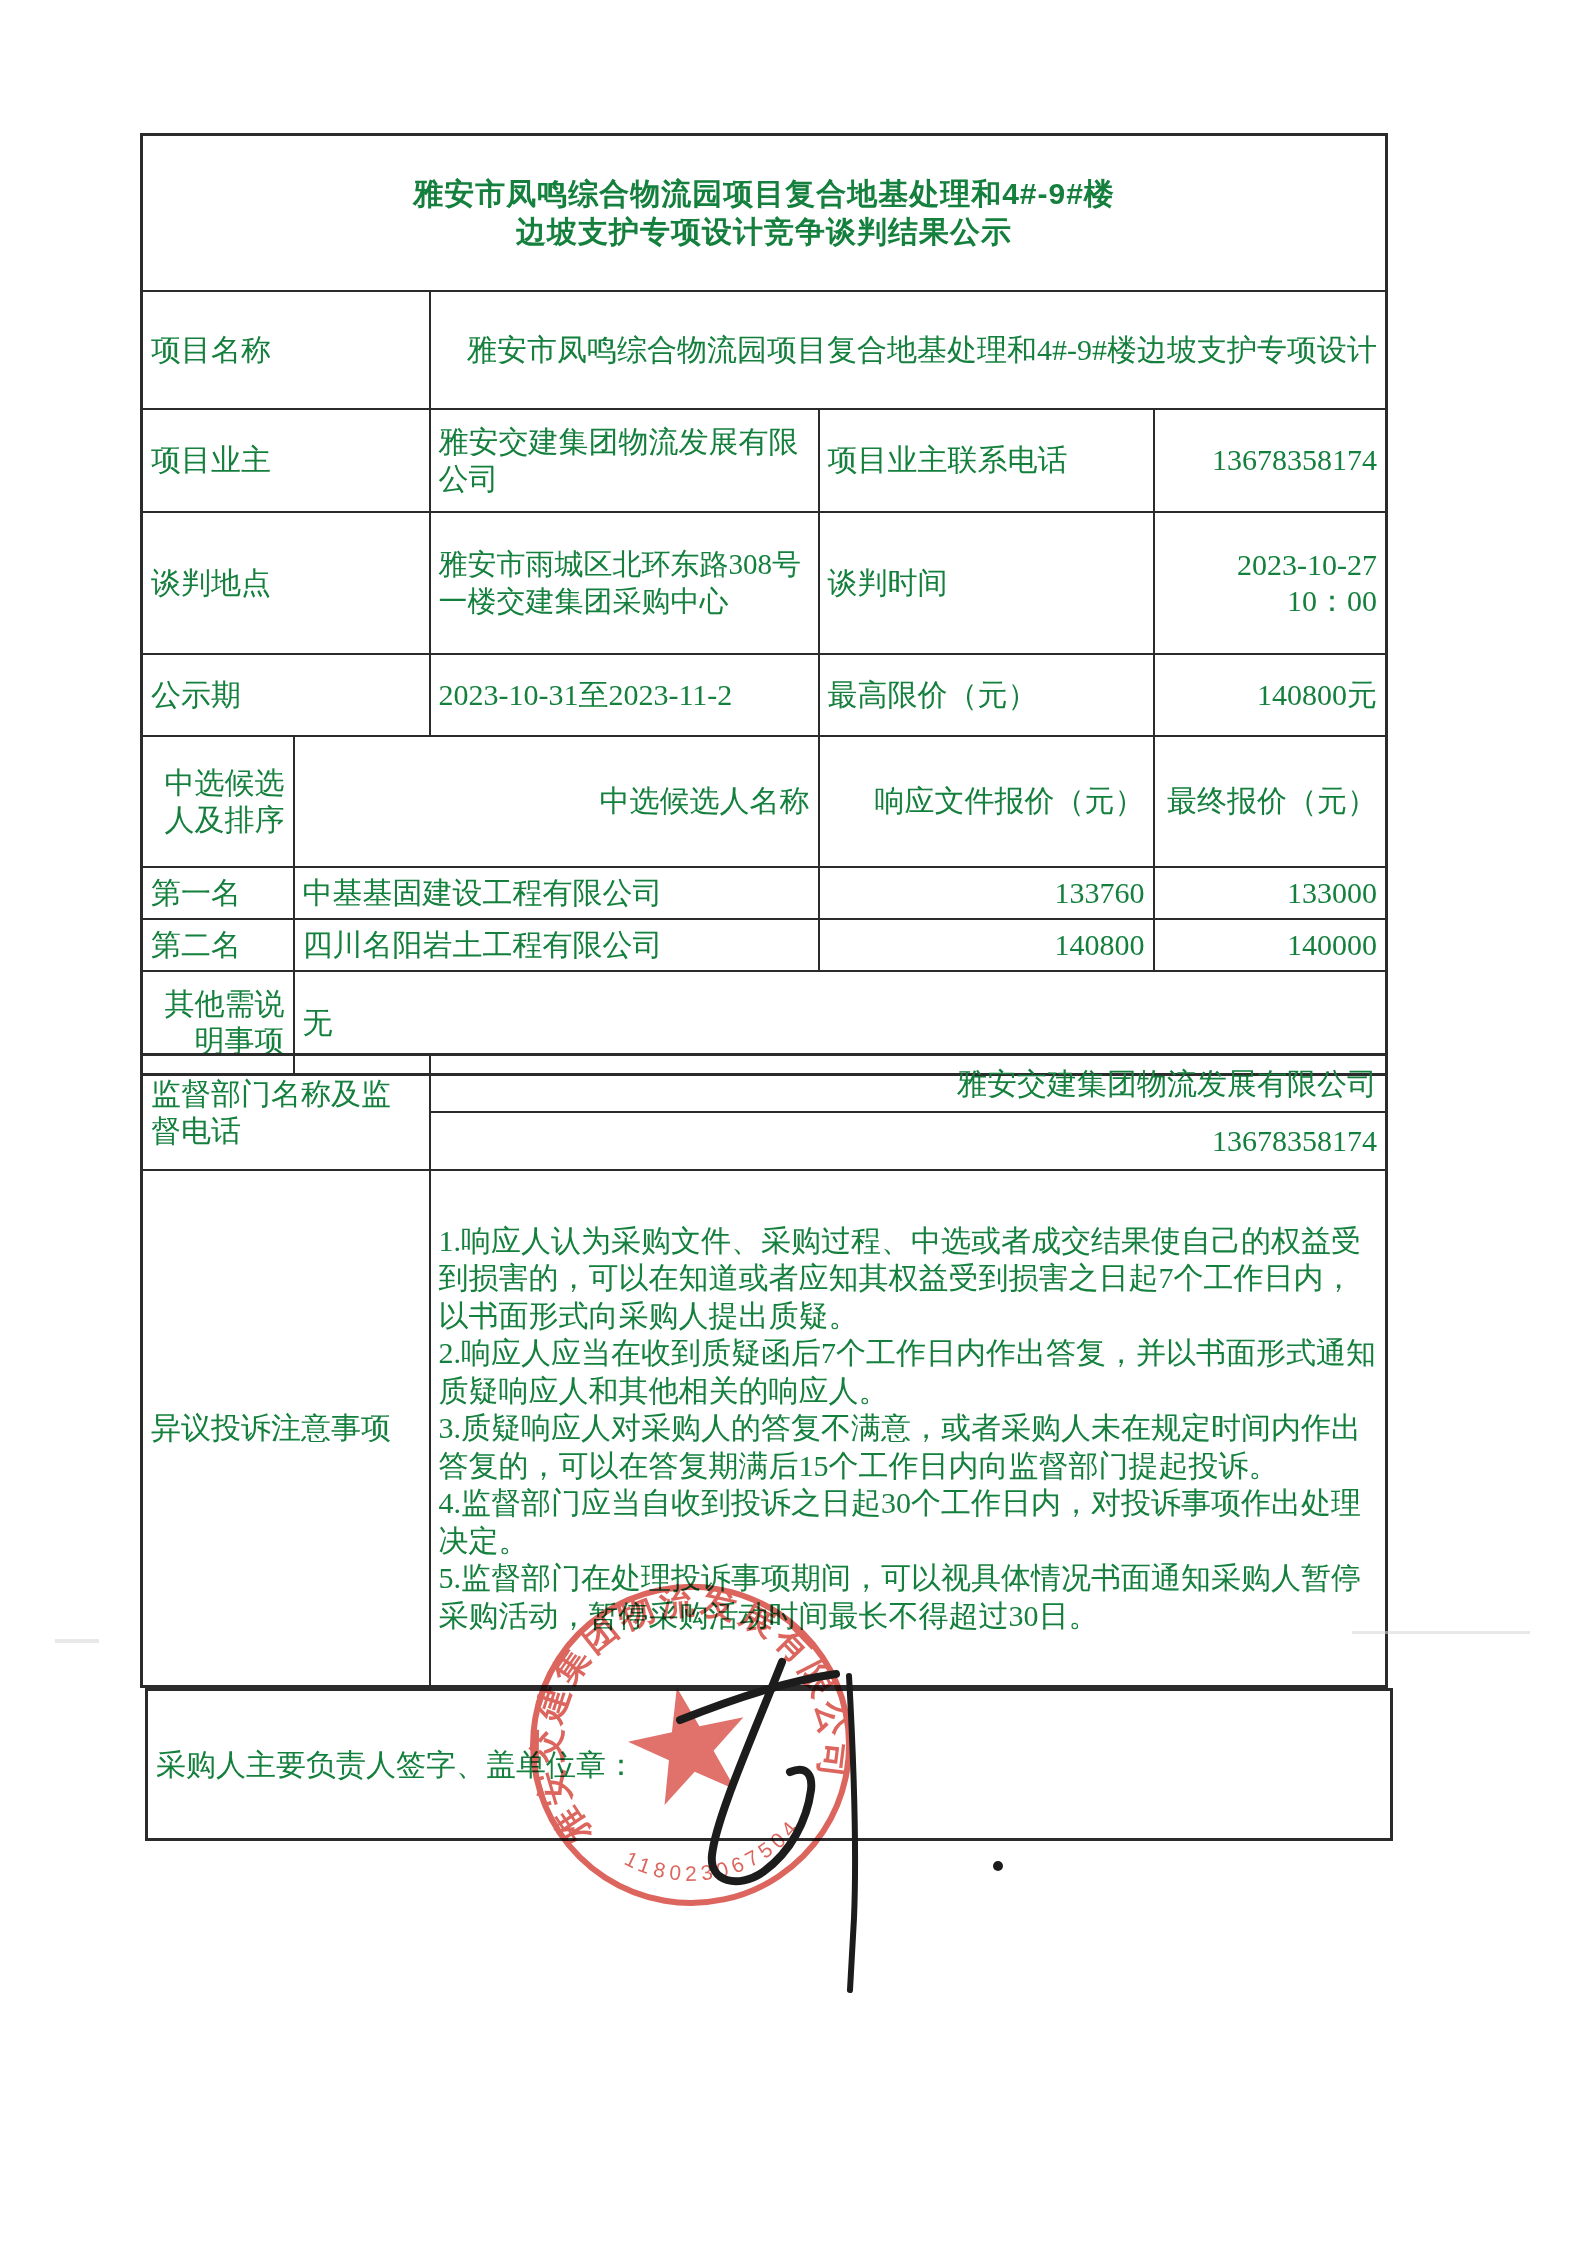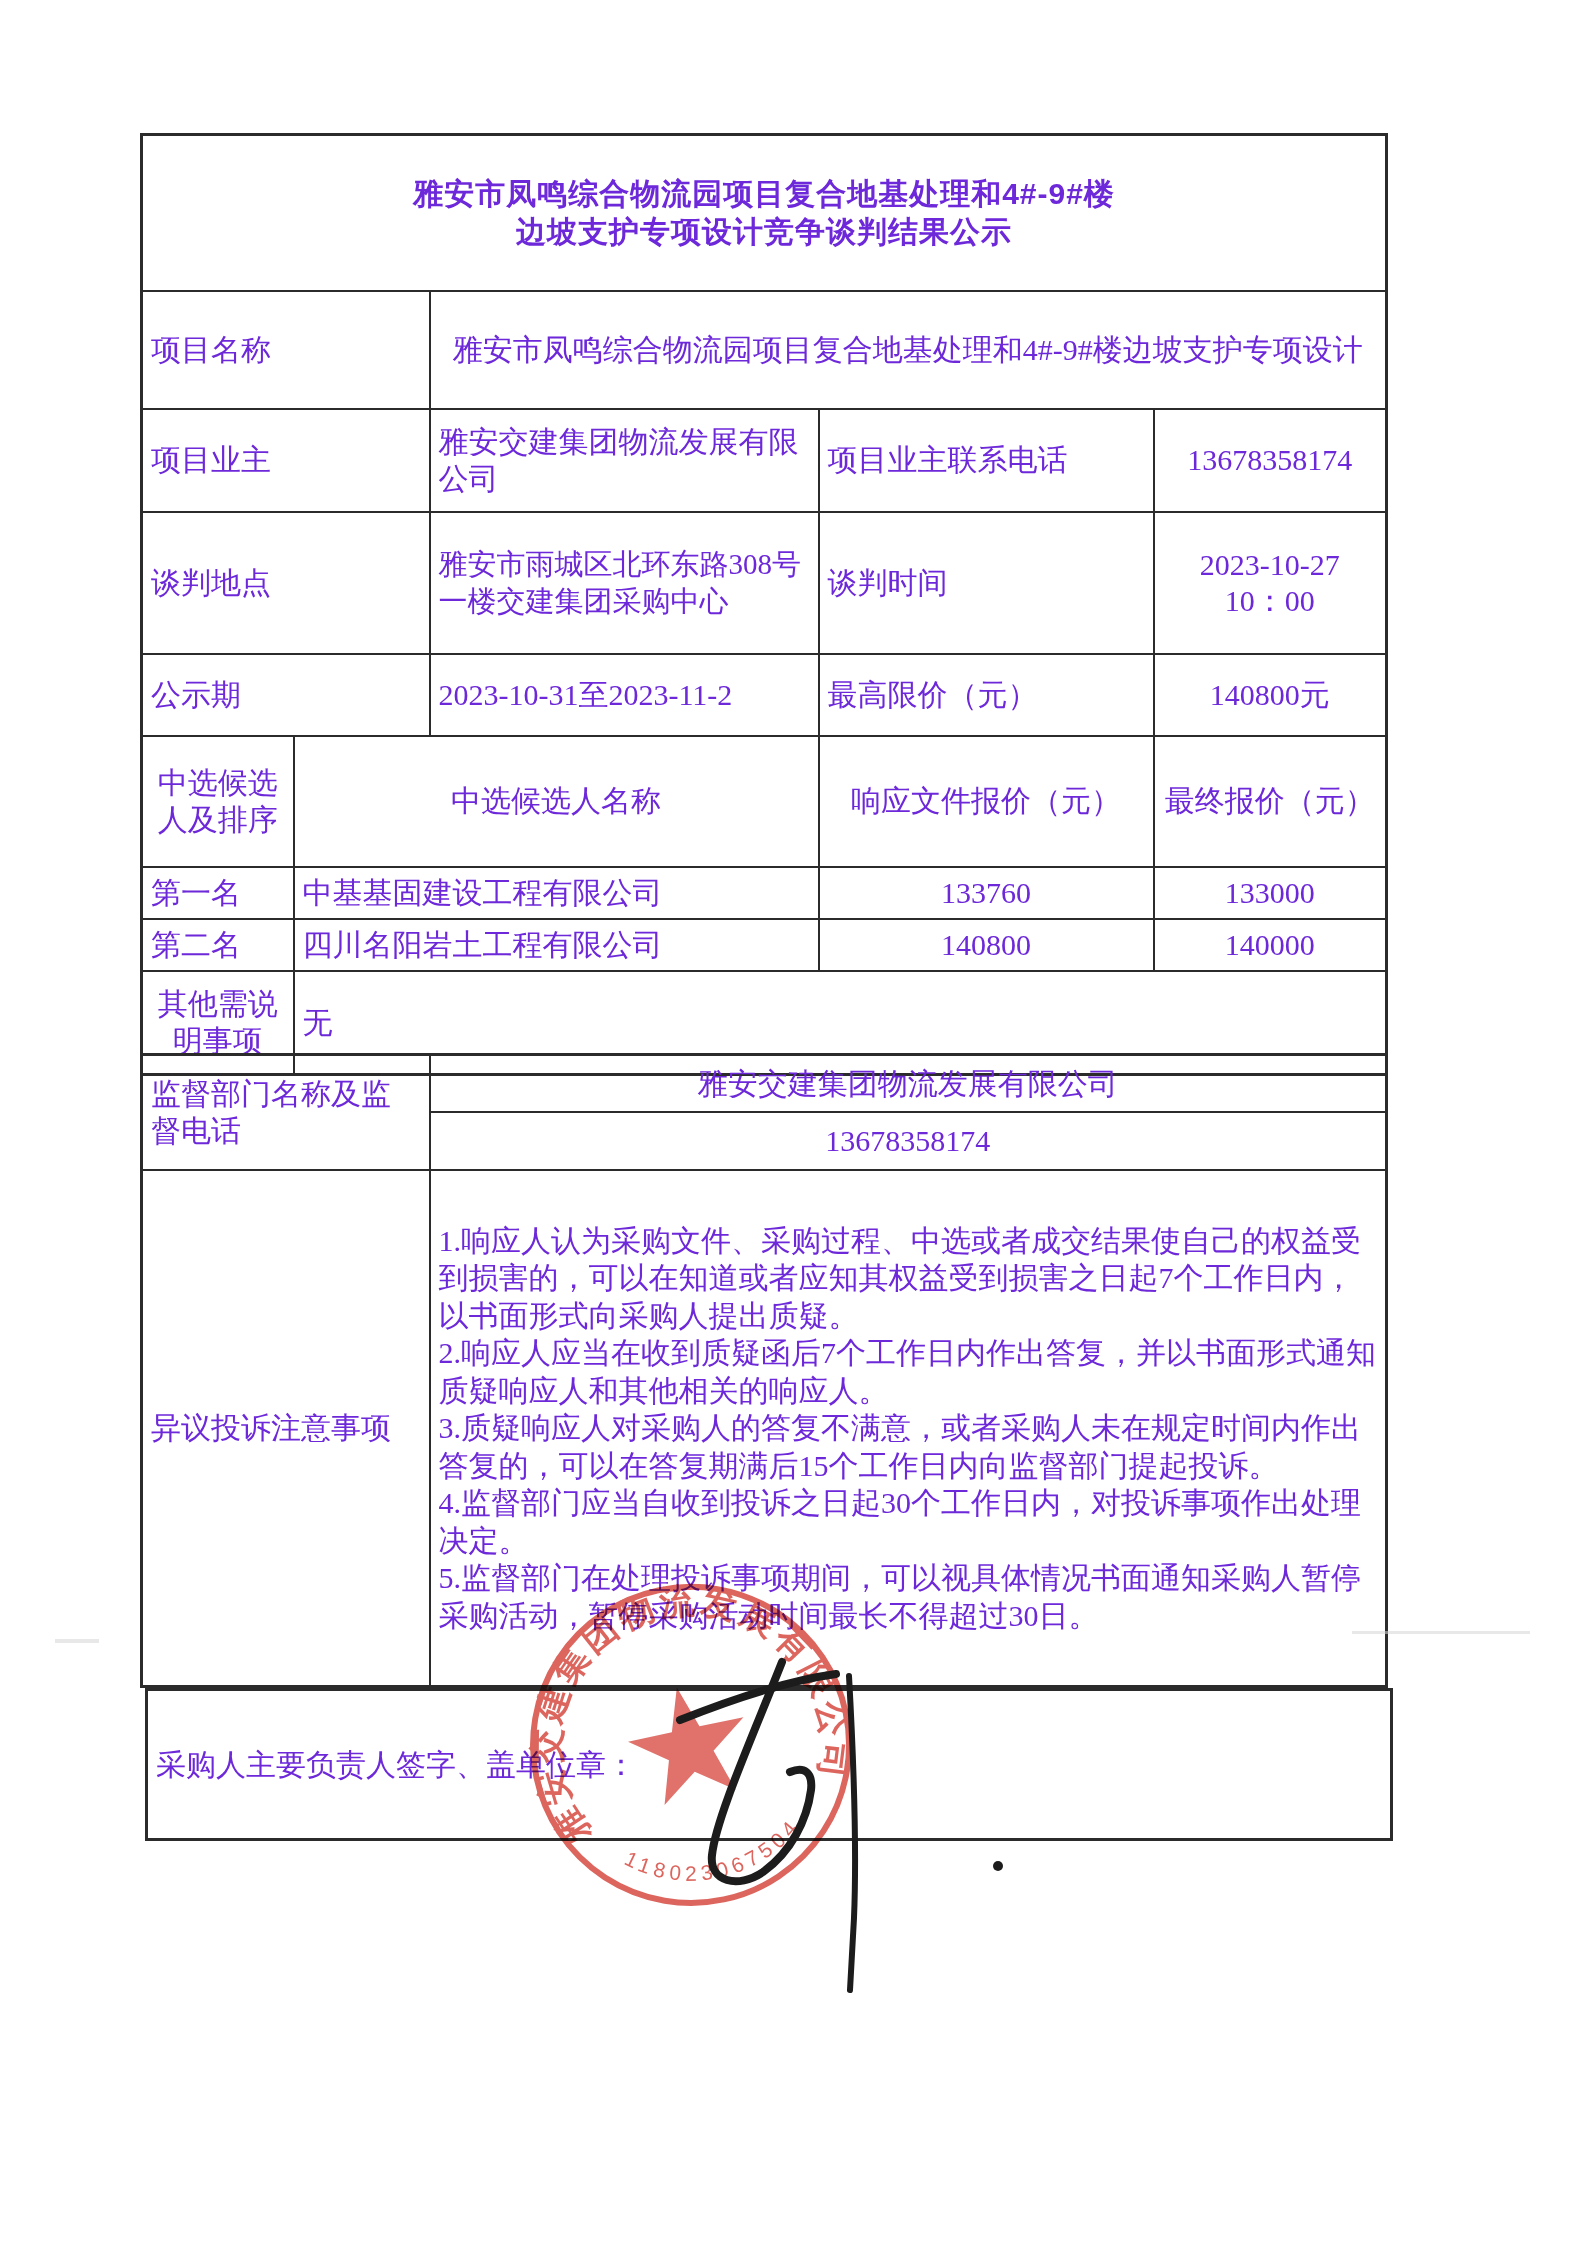--- a/index.html
+++ b/index.html
@@ -13,39 +13,39 @@
   }
   table.doc{
     border-collapse:collapse;
     table-layout:fixed;
     position:absolute;
     border:3px solid #2b2b2b;
   }
   table.doc td{
     border:2px solid #2b2b2b;
     font-size:30px;
-    color:#6d28d9;
+    color:#15803d;
     padding:4px 8px;
     vertical-align:middle;
     overflow:hidden;
     line-height:1.25;
   }
   .tA{left:140px;top:133px;width:1245px;}
   .tB{left:140px;top:1053px;width:1245px;}
   .tC{left:145px;top:1688px;width:1245px;}
   .title-cell{
     font-family:"Liberation Sans","DejaVu Sans",sans-serif;
     font-weight:700;
     font-size:46px;
     line-height:67px;
     text-align:center;
     letter-spacing:1px;
     padding:6px 10px;
   }
-  .c{text-align:center;}
+  .c{text-align:right;}
   .l{text-align:left;}
   .small-line{line-height:1.2;}
   .complaints-cell{
     font-size:28px;
     line-height:37px;
     padding:10px 24px 10px 12px;
     vertical-align:middle;
   }
   .complaints-cell p{margin:0;}
   .sig-cell{font-size:30px;padding-left:10px;}

